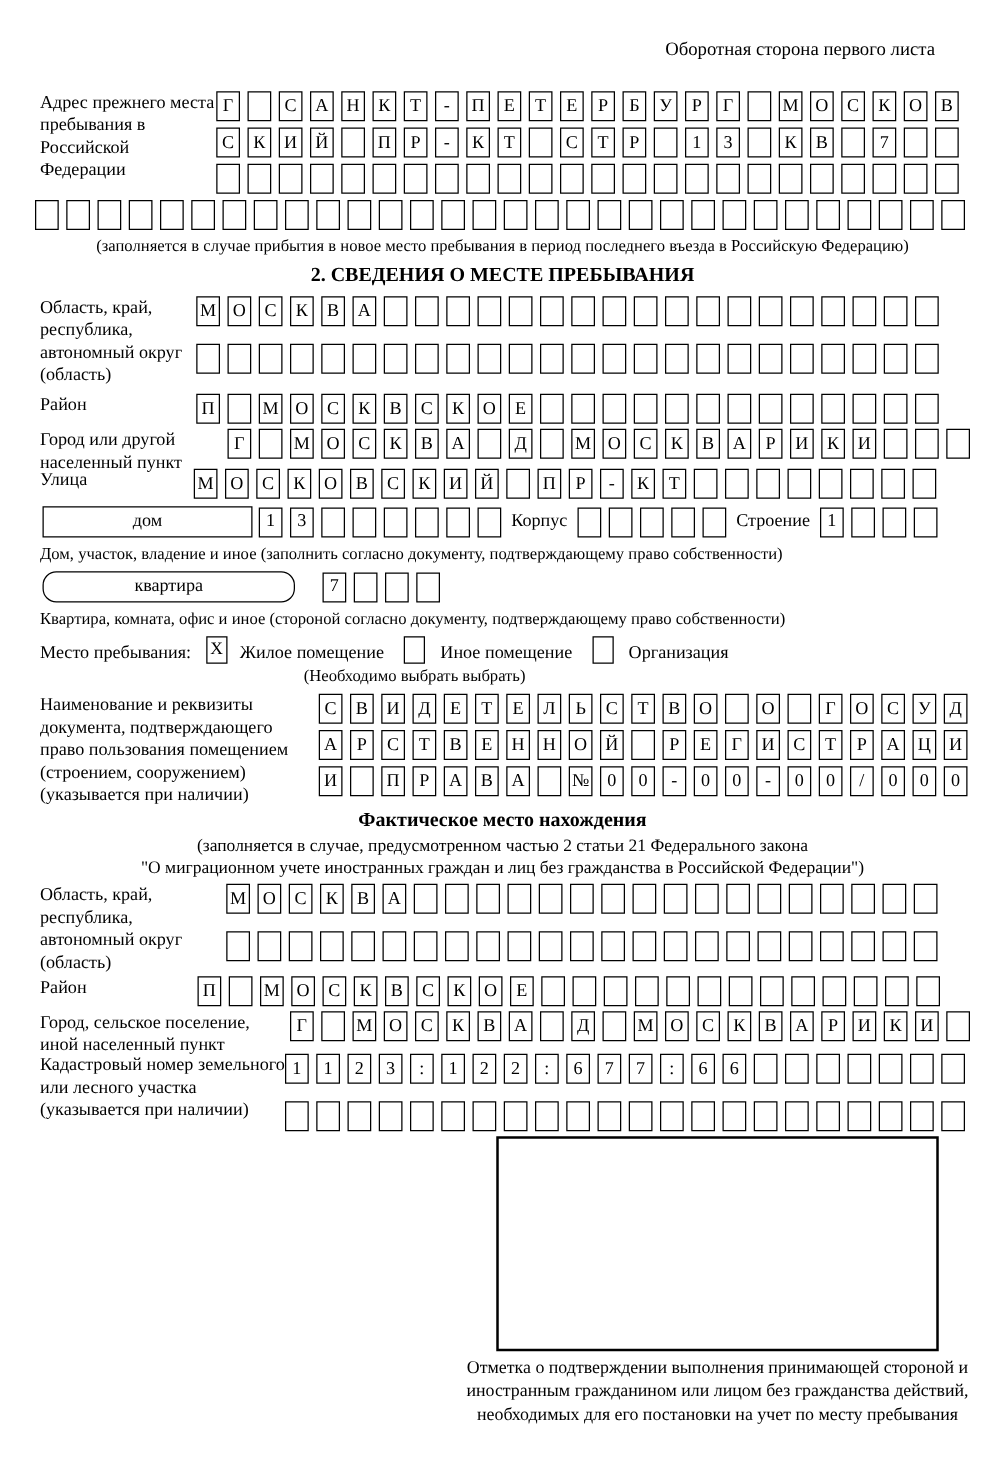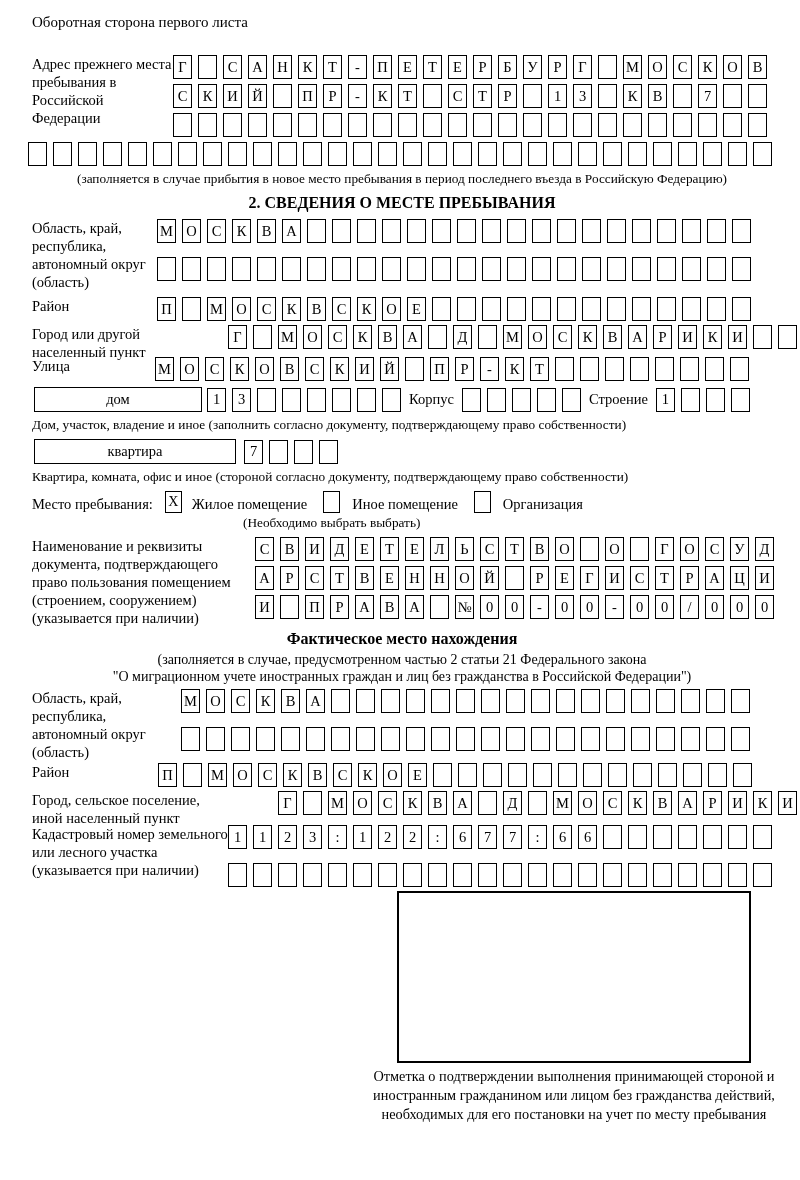--- a/index.html
+++ b/index.html
@@ -2,46 +2,46 @@
 <html><head>
 <meta charset="utf-8">
 <style>
   * { box-sizing: border-box; margin: 0; padding: 0; }
   html, body { background: #fff; }
   .page {
     width: 800px; height: 1180px; background: #fff; color: #000;
     font-family: "Liberation Serif", serif;
     padding: 14px 0 0 32px; overflow: hidden; position: relative;
   }
-  .hdr { font-size: 15px; text-align: left; padding-right: 36px; }
+  .hdr { font-size: 15px; text-align: right; padding-right: 52px; margin-top: 18px; }
   .frow { display: flex; align-items: flex-start; }
   .lbl { font-size: 14.5px; line-height: 18px; flex: 0 0 auto; }
   .gcol { display: flex; flex-direction: column; gap: 5px; }
   .gcol.g14 { gap: 14px; }
   .cells { display: flex; gap: 6px; }
   .cell {
     flex: 0 0 auto; width: 19px; height: 24px; border: 1.7px solid #000;
     display: flex; align-items: center; justify-content: center;
     font-size: 14.5px; line-height: 1;
   }
   .fullw { margin-left: -4px; margin-top: 5px; }
   .note { font-size: 13.3px; margin-top: 4px; line-height: 17px; }
   .c740 { width: 740px; text-align: center; }
   .stitle { width: 740px; text-align: center; font-weight: bold; font-size: 16px; margin-top: 6px; line-height: 20px; }
   .mt2{margin-top:2px}.mt3{margin-top:3px}.mt4{margin-top:4px}.mt6{margin-top:6px}.mt24{margin-top:24px}
-  .mbneg { margin-bottom: -8px; gap: 46px; }
+  .mbneg { margin-bottom: -8px; }
   .w141{width:141px}.w125{width:125px}.w150{width:150px}.w123{width:123px}.w223{width:223px}
   .w149{width:149px}.w126{width:126px}.w200{width:200px}.w196{width:196px}
   .hrow { display: flex; align-items: center; margin-top: 6px; font-family: Liberation Serif, serif; }
   .wbox {
     height: 25px; border: 1.7px solid #000; display: flex; align-items: center;
     justify-content: center; font-size: 14.5px; flex: 0 0 auto; margin-left: 2px;
   }
   .wbox.dom { width: 168px; margin-right: 5px; }
-  .wbox.kv { width: 202px; margin-right: 8px; }
+  .wbox.kv { width: 202px; margin-right: 22px; border-radius: 11px; }
   .hlab { font-size: 14.5px; margin: 0 8px; flex: 0 0 auto; }
   .stayrow { display: flex; align-items: flex-end; margin-top: 6px; }
   .chk {
     width: 17px; height: 22px; border: 1.7px solid #000; display: inline-flex;
     align-items: center; justify-content: center; font-size: 14px; flex: 0 0 auto;
   }
   .chk.m1 { margin: 0 10px 0 12px; }
   .chk.m2 { margin: 0 12px 0 16px; }
   .staynote { font-size: 13.3px; margin-top: 2px; margin-left: 211px; }
   .ftitle { width: 740px; text-align: center; font-weight: bold; font-size: 16px; margin-top: 2px; line-height: 20px; }

